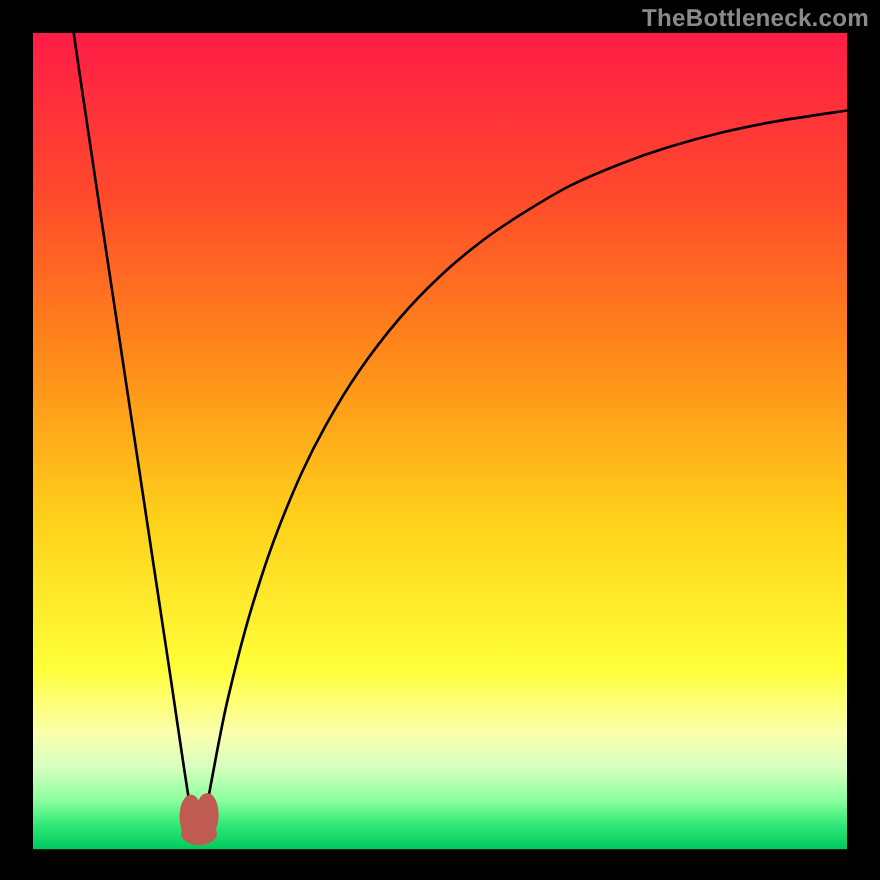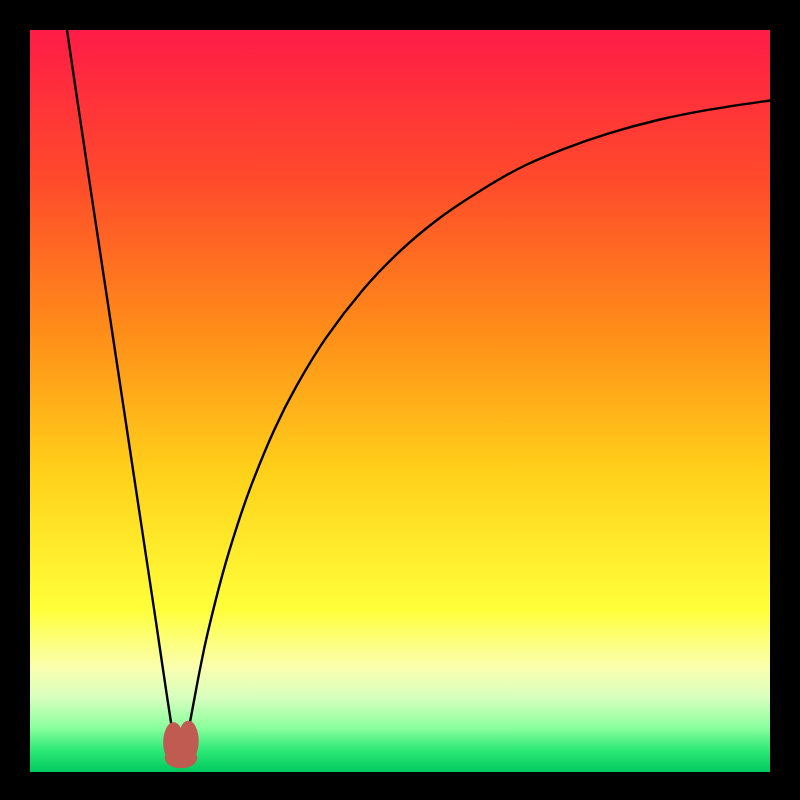--- a/index.html
+++ b/index.html
@@ -52,13 +52,14 @@
         <clipPath id="plot-clip">
           <rect x="30" y="30" width="740" height="742"></rect>
         </clipPath>
       </defs>
       <rect x="30" y="30" width="740" height="742" fill="url(#bg-grad)"></rect>
       <path d="M 67.00 30.00 C 68.23 38.41, 71.93 63.76, 74.40 80.46 C 76.87 97.15, 79.33 113.60, 81.80 130.17 C 84.27 146.74, 86.73 163.44, 89.20 179.88 C 91.67 196.33, 94.13 212.53, 96.60 228.86 C 99.07 245.18, 101.53 261.50, 104.00 277.83 C 106.47 294.15, 108.93 310.48, 111.40 326.80 C 113.87 343.12, 116.33 359.45, 118.80 375.77 C 121.27 392.10, 123.73 408.42, 126.20 424.74 C 128.67 441.07, 131.13 457.39, 133.60 473.72 C 136.07 490.04, 138.53 506.36, 141.00 522.69 C 143.47 539.01, 145.93 555.34, 148.40 571.66 C 150.87 587.98, 153.58 605.79, 155.80 620.63 C 158.02 635.47, 159.87 648.21, 161.72 660.70 C 163.57 673.19, 165.30 684.94, 166.90 695.57 C 168.50 706.21, 169.98 715.98, 171.34 724.51 C 172.70 733.04, 173.93 741.45, 175.04 746.77 C 176.15 752.09, 177.01 754.81, 178.00 756.42 C 178.99 758.03, 179.85 758.03, 180.96 756.42 C 182.07 754.81, 183.30 751.72, 184.66 746.77 C 186.02 741.83, 187.50 734.65, 189.10 726.74 C 190.70 718.82, 192.43 709.05, 194.28 699.28 C 196.13 689.51, 197.98 679.13, 200.20 668.12 C 202.42 657.11, 203.90 648.83, 207.60 633.25 C 211.30 617.66, 217.47 592.56, 222.40 574.63 C 227.33 556.70, 232.27 540.87, 237.20 525.66 C 242.13 510.44, 245.83 499.31, 252.00 483.36 C 258.17 467.41, 266.80 446.14, 274.20 429.94 C 281.60 413.74, 287.77 401.49, 296.40 386.16 C 305.03 370.83, 314.90 354.01, 326.00 337.93 C 337.10 321.85, 350.67 304.17, 363.00 289.70 C 375.33 275.23, 387.67 262.74, 400.00 251.12 C 412.33 239.49, 424.67 229.35, 437.00 219.95 C 449.33 210.55, 460.43 203.26, 474.00 194.72 C 487.57 186.19, 503.60 176.30, 518.40 168.75 C 533.20 161.21, 548.00 155.27, 562.80 149.46 C 577.60 143.65, 591.17 138.83, 607.20 133.88 C 623.23 128.93, 641.73 123.86, 659.00 119.78 C 676.27 115.70, 692.30 112.61, 710.80 109.39 C 729.30 106.18, 760.13 101.97, 770.00 100.49" fill="none" stroke="#000000" stroke-width="2.4" stroke-linecap="round" clip-path="url(#plot-clip)"></path>
       <ellipse cx="173.55999999999997" cy="742.32" rx="10.36" ry="20.034000000000002" fill="#c05b52"></ellipse>
       <ellipse cx="188.35999999999999" cy="740.836" rx="10.36" ry="20.034000000000002" fill="#c05b52"></ellipse>
       <ellipse cx="180.95999999999998" cy="757.902" rx="16.28" ry="10.387999999999998" fill="#c05b52"></ellipse>
     </svg>
+  <div class="watermark">TheBottleneck.com</div>
 </div>
 
 </body></html>

